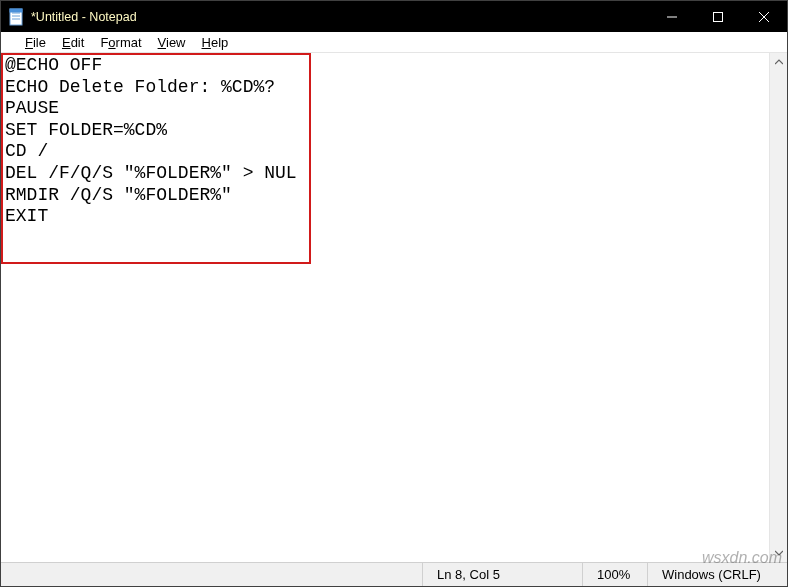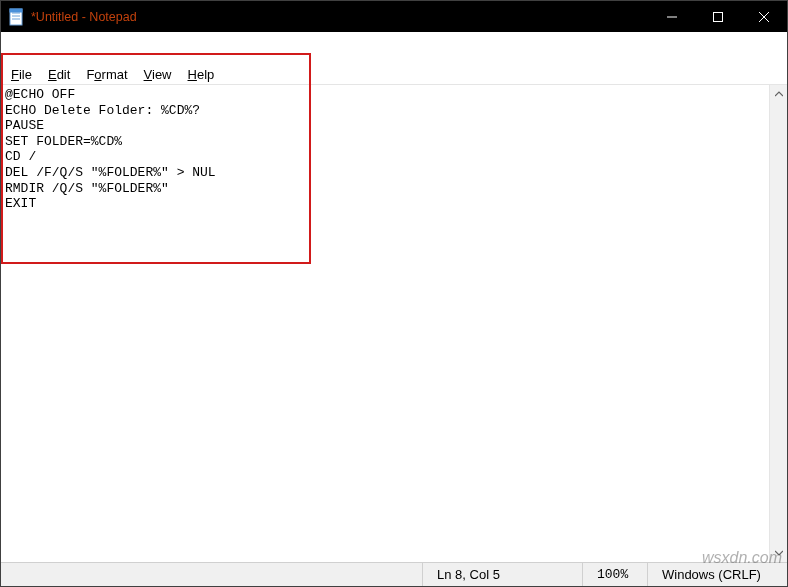--- a/index.html
+++ b/index.html
@@ -32,21 +32,21 @@
     .titlebar .app-icon {
       width: 16px;
       height: 20px;
       margin-left: 8px;
       margin-right: 6px;
       display: inline-block;
     }
     .titlebar .title {
       flex: 1;
       font-size: 12.5px;
-      color: #c2410c;
+      color: #fef9c3;
     }
     .titlebar .win-controls {
       display: flex;
       height: 100%;
     }
     .win-btn {
       width: 46px;
       height: 100%;
       display: flex;
       align-items: center;
@@ -55,41 +55,40 @@
     }
     .win-btn svg { stroke: #fff; }
 
     
     .menubar {
       height: 21px;
       background: #fff;
       border-bottom: 1px solid #e5e5e5;
       display: flex;
       align-items: center;
-      padding-left: 2px;
+      padding-left: 16px;
       font-size: 13px;
       flex-shrink: 0;
-      margin-top: 32px;
     }
     .menubar .menu-item {
       padding: 2px 8px;
     }
     .menubar .menu-item .ul { text-decoration: underline; }
 
     
     .content-wrap {
       flex: 1;
       display: flex;
       position: relative;
       background: #fff;
     }
     .editor {
       flex: 1;
       font-family: Consolas, "Courier New", monospace;
-      font-size: 13px;
+      font-size: 18px;
       line-height: 1.2;
       white-space: pre;
       padding: 2px 4px 2px 4px;
       overflow: hidden;
       color: #000;
     }
     .vscroll {
       width: 18px;
       background: #f1f1f1;
       position: relative;
@@ -132,21 +131,21 @@
     }
     .statusbar .cell {
       border-left: 1px solid #d0d0d0;
       display: flex;
       align-items: center;
       padding: 0 14px;
       white-space: nowrap;
     }
     .statusbar .spacer { flex: 1; border-left: none; }
     .cell.lncol { width: 160px; }
-    .cell.zoom { width: 65px; font-family: Liberation Mono, monospace; }
+    .cell.zoom { width: 65px; }
     .cell.eol { width: 140px; }
     .cell.enc { width: 110px; }
 
     
     .watermark {
       position: absolute;
       right: 6px;
       bottom: 20px;
       font-size: 16px;
       color: rgba(80,80,80,0.45);

